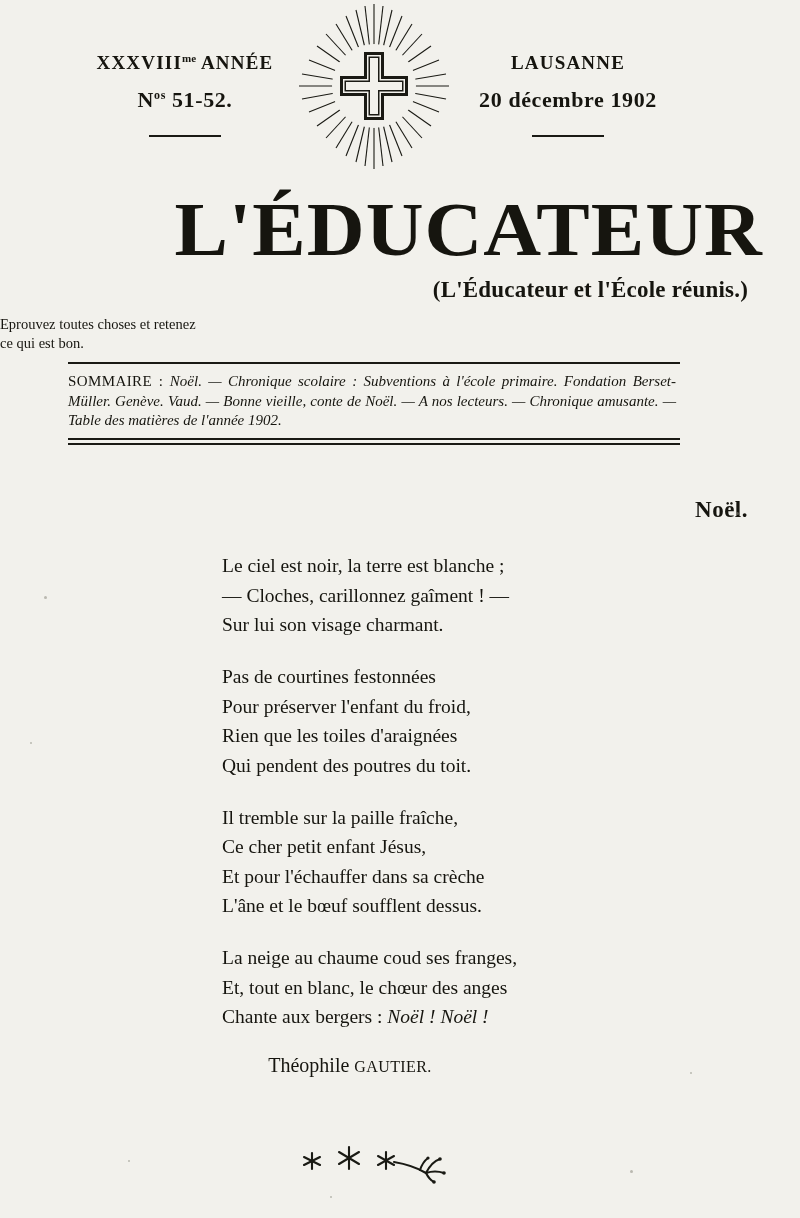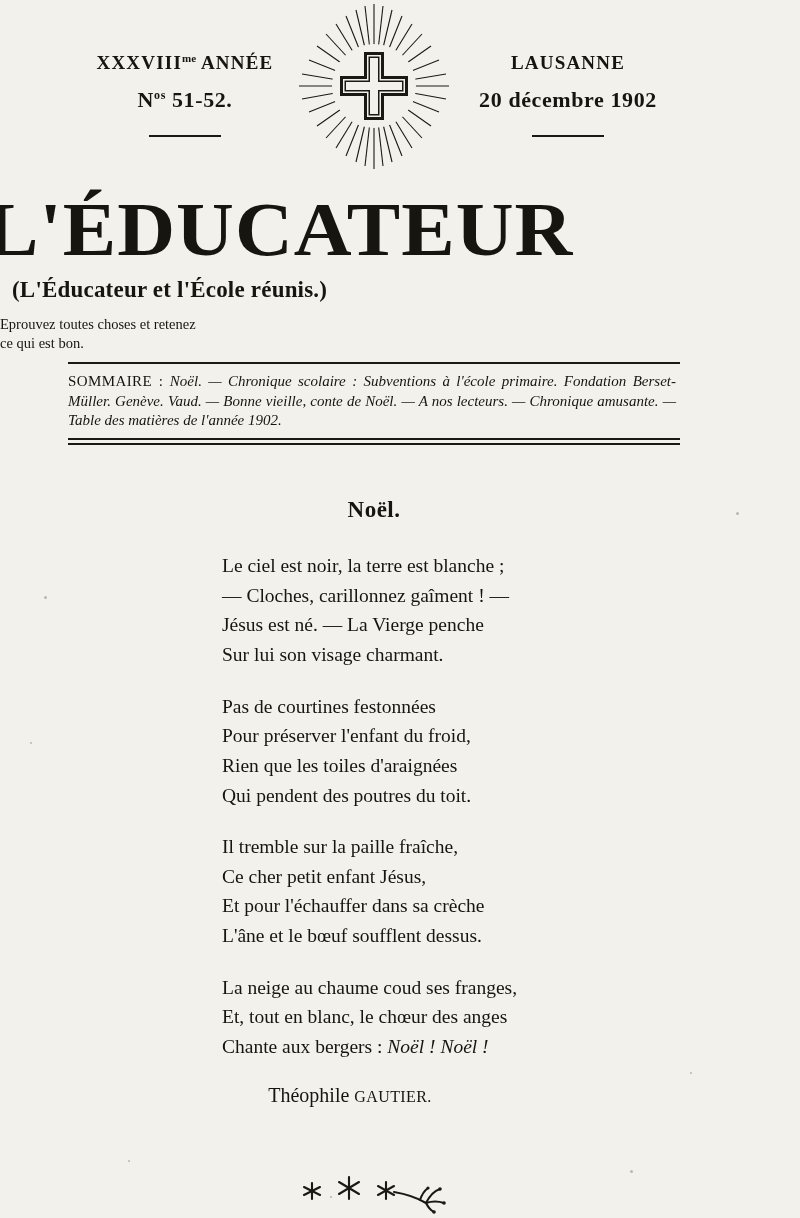--- a/index.html
+++ b/index.html
@@ -72,21 +72,21 @@
     position: absolute;
     left: 50%;
     top: 4px;
     transform: translateX(-50%);
     width: 160px;
     height: 165px;
   }
 
   
   .title-wrap {
-    text-align: left;
+    text-align: right;
     margin-top: 18px;
   }
   .main-title {
     font-family: "Liberation Serif", serif;
     font-weight: bold;
     font-size: 77px;
     letter-spacing: 1px;
     line-height: 0.95;
     transform: scaleX(1.04);
   }
@@ -127,21 +127,21 @@
     font-family: "Liberation Serif", serif;
     font-style: normal;
     letter-spacing: 0.4px;
   }
   .sommaire .it {
     font-style: italic;
   }
 
   
   .poem-title {
-    text-align: center;
+    text-align: right;
     font-size: 23px;
     font-weight: bold;
     margin-top: 52px;
     letter-spacing: 0.5px;
   }
   .poem {
     margin-top: 28px;
     padding-left: 222px;
     font-size: 19.5px;
     line-height: 1.52;
@@ -280,21 +280,20 @@
     <span class="it">Noël. — Chronique scolaire : Subventions à l'école primaire. Fondation Berset-Müller. Genève. Vaud. — Bonne vieille, conte de Noël. — A nos lecteurs. — Chronique amusante. — Table des matières de l'année 1902.</span>
   </div>
   <div class="rule-bottom"></div>
 
   <div class="poem-title">Noël.</div>
 
   <div class="poem">
     <div class="stanza">
       <div>Le ciel est noir, la terre est blanche ;</div>
       <div>— Cloches, carillonnez gaîment ! —</div>
-      <div>Jésus est né. — La Vierge penche</div>
       <div>Sur lui son visage charmant.</div>
     </div>
     <div class="stanza">
       <div>Pas de courtines festonnées</div>
       <div>Pour préserver l'enfant du froid,</div>
       <div>Rien que les toiles d'araignées</div>
       <div>Qui pendent des poutres du toit.</div>
     </div>
     <div class="stanza">
       <div>Il tremble sur la paille fraîche,</div>

